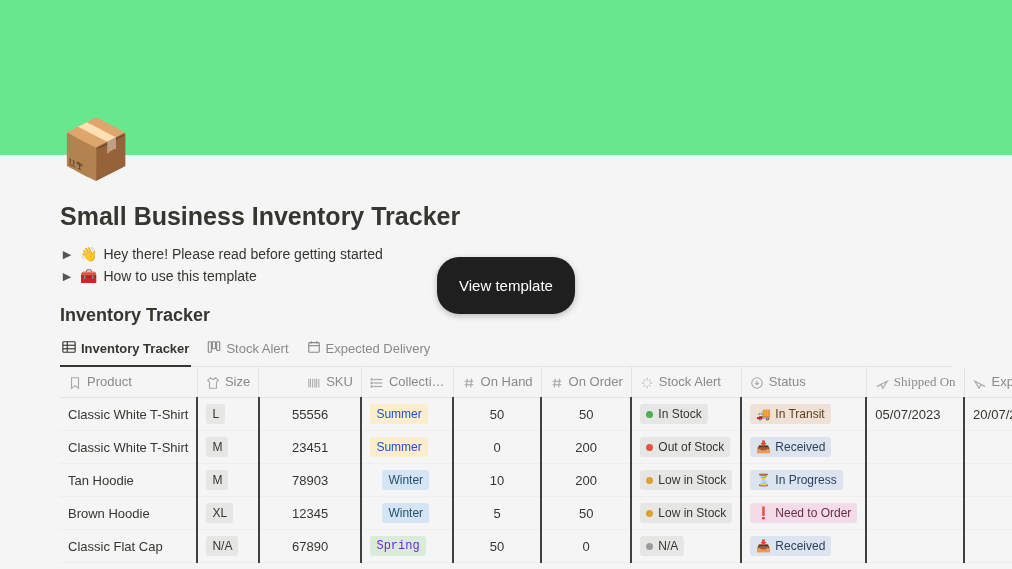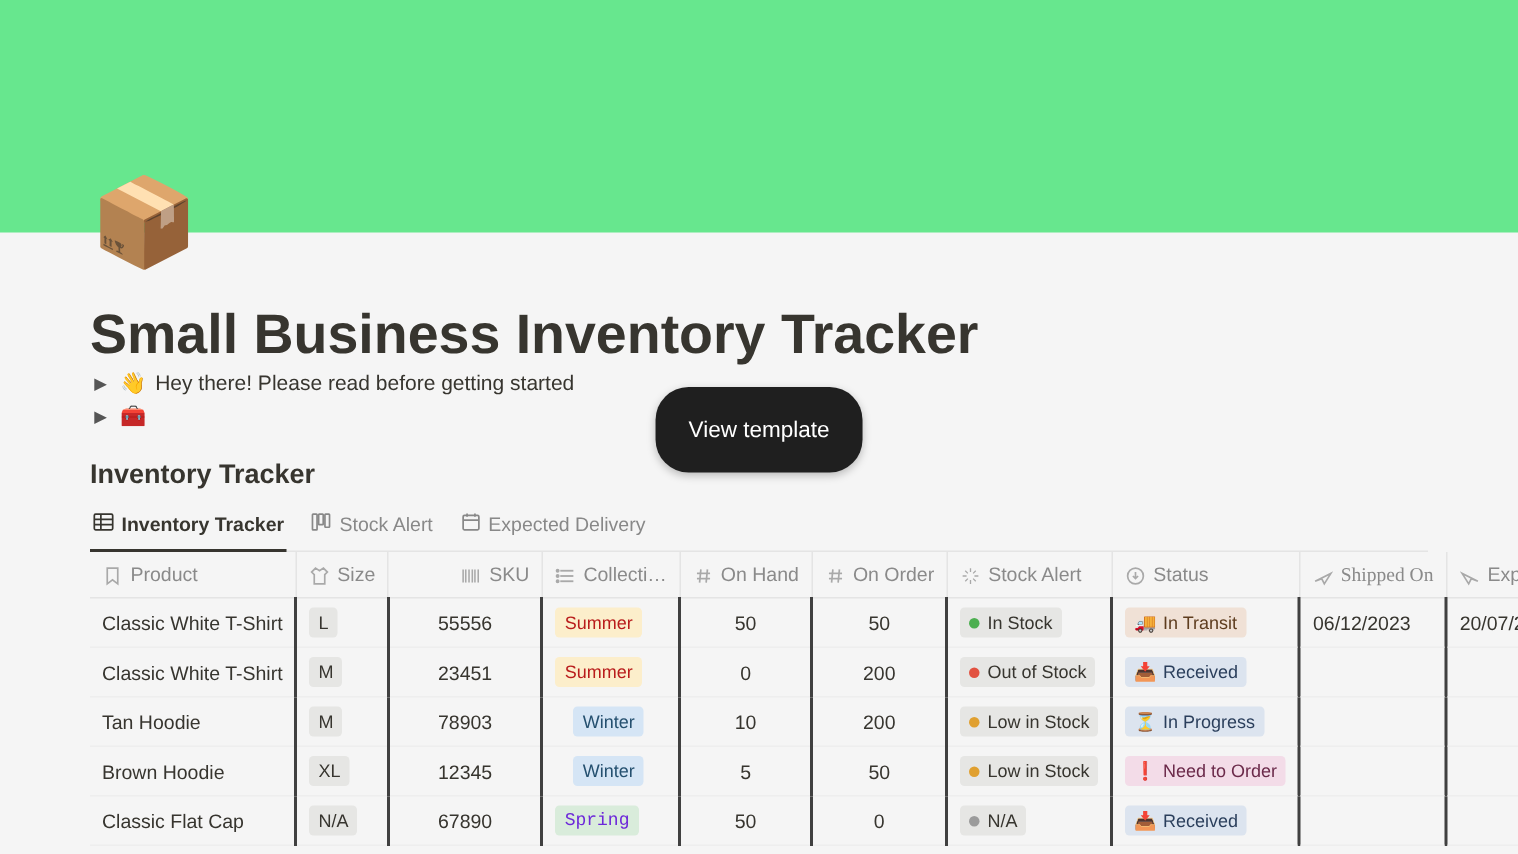--- a/index.html
+++ b/index.html
@@ -1,20 +1,20 @@
 <!DOCTYPE html>
 <html><head>
 <meta charset="utf-8">
 <style>
 * { box-sizing: border-box; margin: 0; padding: 0; }
 body { font-family: -apple-system, BlinkMacSystemFont, "Segoe UI", Helvetica, Arial, sans-serif; background: #f5f5f5; color: #37352f; font-size: 13px; overflow-x: hidden; }
 .hero { height: 155px; background: #67e78e; width: 100%; }
 .content { padding: 0 60px; max-width: 1012px; }
 .page-icon { font-size: 58px; margin-top: -35px; line-height: 1; }
-.page-title { font-size: 37px; font-weight: 700; margin-top: 24px; }
+.page-title { font-size: 25px; font-weight: 700; margin-top: 24px; margin-bottom: 12px; }
 .toggles { margin-bottom: 18px; }
 .toggle-row { display: flex; align-items: center; gap: 6px; padding: 3px 0; font-size: 14px; color: #37352f; cursor: pointer; }
 .toggle-arrow { font-size: 11px; color: #555; width: 14px; text-align: center; }
 .view-btn-wrap { position: absolute; left: 50%; transform: translateX(-50%); margin-top: -48px; }
 .view-btn { background: #1f1f1f; color: #fff; border: none; border-radius: 22px; padding: 20px 22px; font-size: 15px; font-weight: 500; cursor: pointer; box-shadow: 0 2px 6px rgba(0,0,0,0.25); }
 .section-title { font-size: 18px; font-weight: 700; margin-top: 6px; margin-bottom: 8px; }
 .tabs { display: flex; gap: 14px; border-bottom: 1px solid #e4e4e4; margin-bottom: 0; }
 .tab { display: flex; align-items: center; gap: 5px; padding: 6px 2px 8px 2px; font-size: 13px; color: #888; cursor: pointer; border-bottom: 2px solid transparent; margin-bottom: -1px; }
 .tab.active { color: #37352f; font-weight: 600; border-bottom-color: #37352f; }
 .tab svg { width: 14px; height: 14px; }
@@ -30,21 +30,21 @@
 .col-sku { width: 70px; text-align: right; padding-left: 48px; }
 .col-collection { width: 65px; }
 .col-onhand { width: 60px; margin-top: 22px; }
 .col-onorder { width: 75px; }
 .col-alert { width: 95px; }
 .col-status { width: 100px; }
 .col-shipped { width: 100px; font-family: Liberation Serif, serif; }
 .col-expected { width: 115px; }
 .pill { display: inline-flex; align-items: center; border-radius: 3px; padding: 1px 6px; font-size: 12px; line-height: 18px; }
 .pill-gray { background: #e6e6e4; color: #37352f; }
-.pill-yellow { background: #fceecb; color: #b91c1c; }
+.pill-yellow { background: #fceecb; color: #1d4ed8; }
 .pill-blue { background: #d5e5f5; color: #25506f; margin-left: 12px; }
 .pill-green { background: #d9ecdb; color: #6d28d9; font-family: Liberation Mono, monospace; }
 .pill-brown { background: #f0e1d6; color: #5e3d1f; }
 .pill-bluegray { background: #dce4ef; color: #2b3f5c; }
 .pill-punk { background: #f3dce8; color: #6b2a4a; }
 .dot { width: 7px; height: 7px; border-radius: 50%; display: inline-block; margin-right: 5px; }
 .dot-green { background: #4caf50; }
 .dot-red { background: #e25241; }
 .dot-yellow { background: #e0a030; }
 .dot-gray { background: #9b9b9b; }
@@ -62,20 +62,21 @@
 
   <div class="toggles">
     <div class="toggle-row">
       <span class="toggle-arrow">▶</span>
       <span>👋</span>
       <span>Hey there! Please read before getting started</span>
     </div>
     <div class="toggle-row">
       <span class="toggle-arrow">▶</span>
       <span>🧰</span>
+      <span>How to use this template</span>
     </div>
   </div>
 
   <div class="view-btn-wrap">
     <button class="view-btn">View template</button>
   </div>
 
   <h2 class="section-title">Inventory Tracker</h2>
 
   <div class="tabs">
@@ -184,21 +185,21 @@
       <tbody id="tbody">
           <tr>
             <td class="product-name">Classic White T-Shirt</td>
             <td><span class="pill pill-gray">L</span></td>
             <td class="num">55556</td>
             <td><span class="pill pill-yellow">Summer</span></td>
             <td class="num">50</td>
             <td class="num">50</td>
             <td><span class="pill pill-gray"><span class="dot dot-green"></span>In Stock</span></td>
             <td><span class="status-pill pill-brown"><span>🚚</span>In Transit</span></td>
-            <td>06/12/2023</td>
+            <td>05/07/2023</td>
             <td>20/07/2023</td>
           </tr>
           <tr>
             <td class="product-name">Classic White T-Shirt</td>
             <td><span class="pill pill-gray">M</span></td>
             <td class="num">23451</td>
             <td><span class="pill pill-yellow">Summer</span></td>
             <td class="num">0</td>
             <td class="num">200</td>
             <td><span class="pill pill-gray"><span class="dot dot-red"></span>Out of Stock</span></td>

